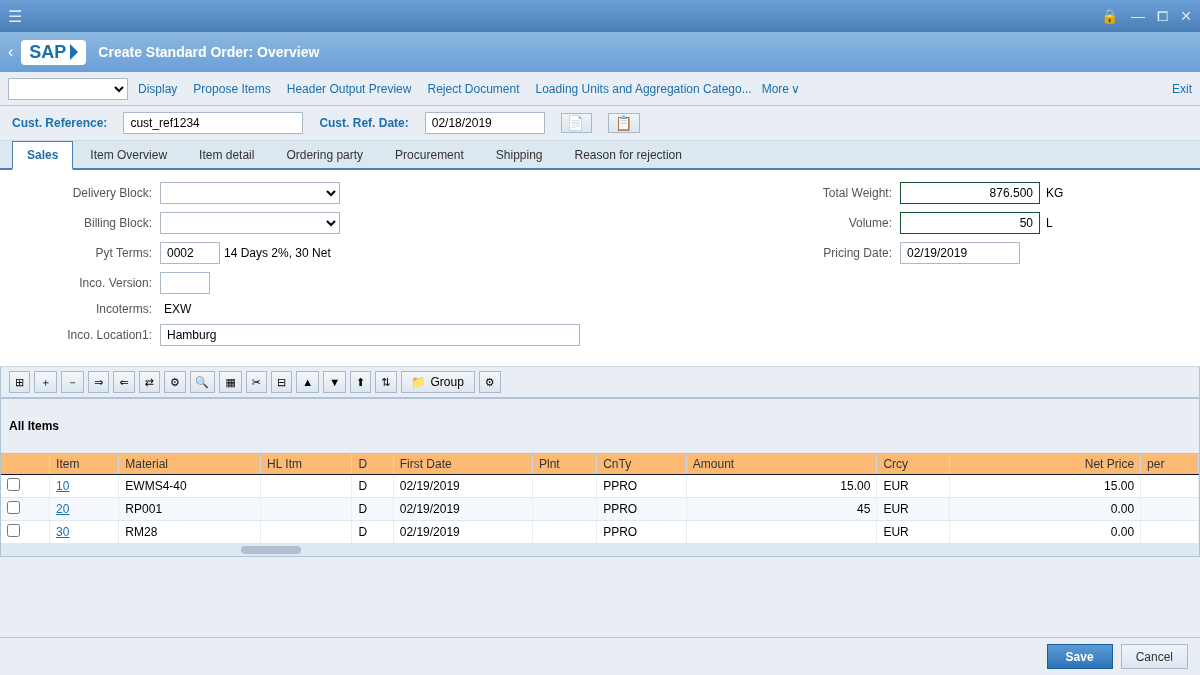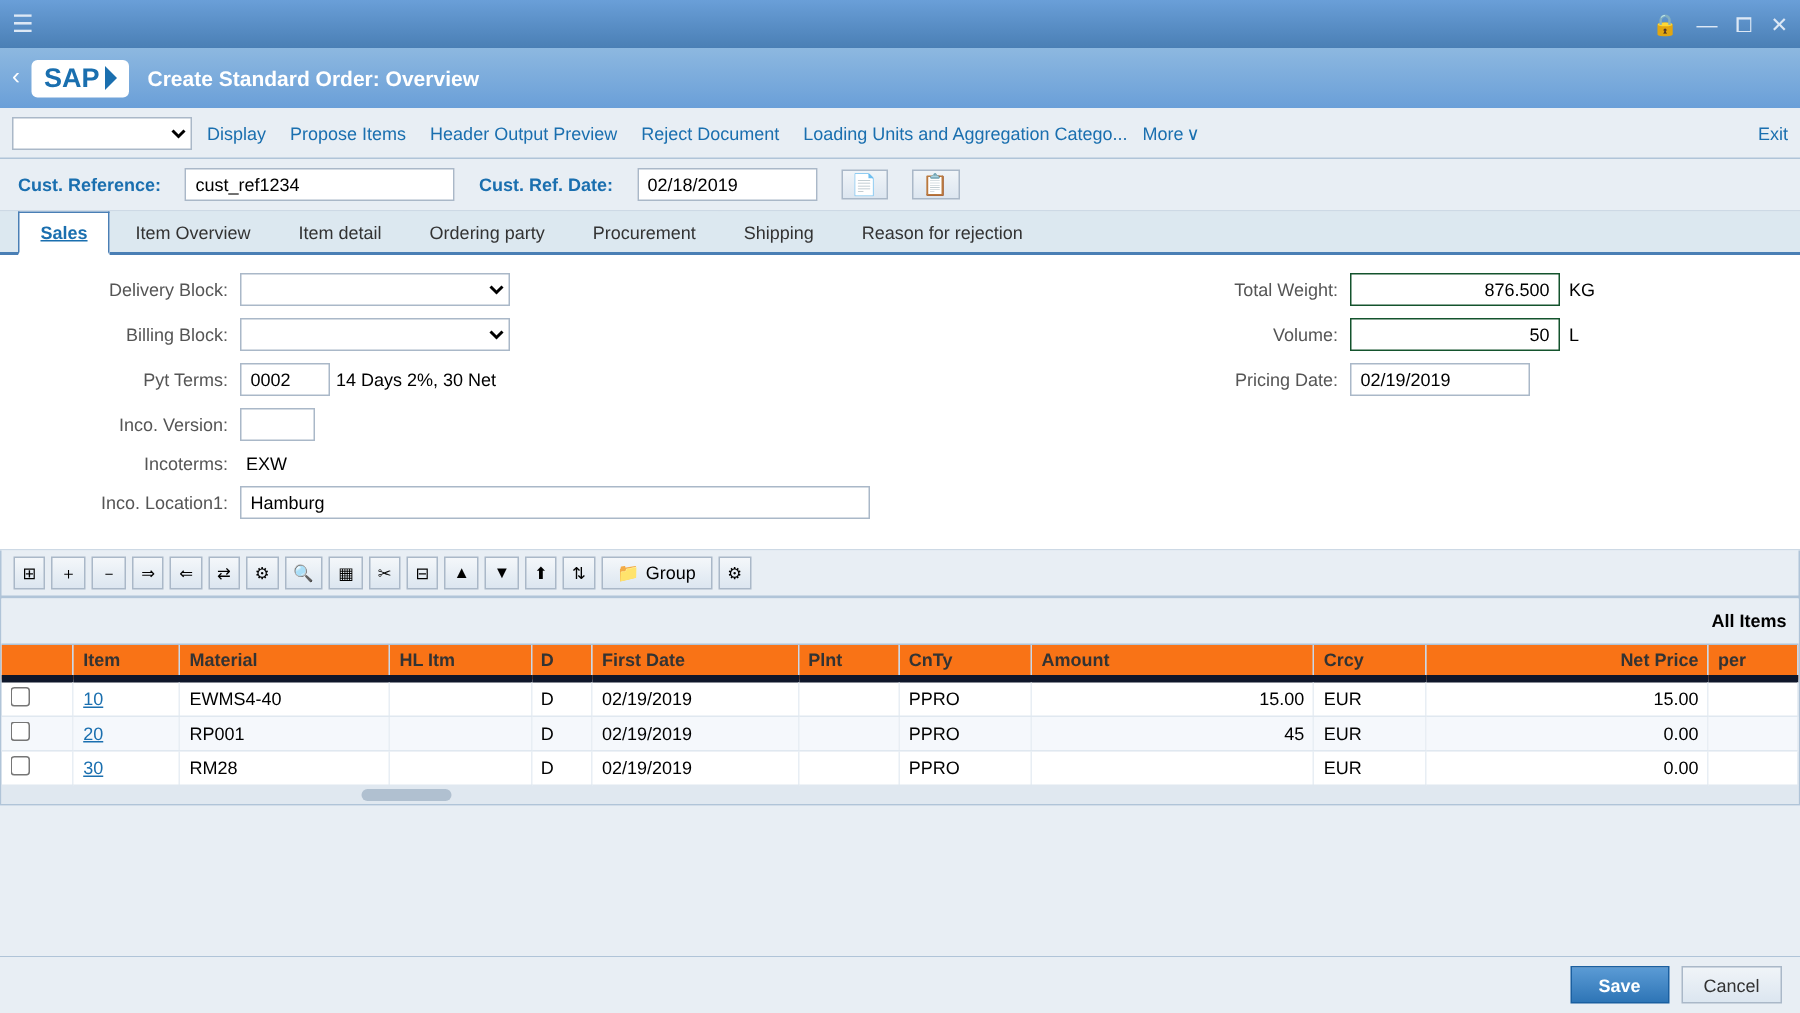--- a/index.html
+++ b/index.html
@@ -144,21 +144,20 @@
       color: #333;
       background: #dce8f0;
     }
     .tab.active {
       background: white;
       border-color: #4a7fb5 #4a7fb5 white;
       color: #1a6faf;
       font-weight: bold;
       border-bottom: 2px solid white;
       margin-bottom: -2px;
-      text-decoration: underline;
     }
 
     
     .main-content {
       background: white;
       padding: 12px 20px;
       border-bottom: 1px solid #cdd9e5;
     }
     .form-row {
       display: flex;
@@ -246,40 +245,39 @@
     }
 
     
     .items-section {
       background: white;
       border: 1px solid #b0c4d8;
       margin: 0;
     }
     .items-header {
       background: #e8eef4;
-      padding: 8px 8px;
+      padding: 20px 8px;
       font-size: 12px;
       font-weight: bold;
       border-bottom: 1px solid #b0c4d8;
-      text-align: right;
     }
 
     
     .items-table {
       width: 100%;
       border-collapse: collapse;
       font-size: 12px;
     }
     .items-table th {
-      background: #f97316;
-      border-bottom: 5px solid #0f172a;
+      background: #fdba74;
+      border-bottom: 1px solid #0f172a;
       border-right: 1px solid #c8d8ea;
       padding: 3px 6px;
       text-align: left;
-      font-weight: bold;
+      font-weight: normal;
       color: #333;
       white-space: nowrap;
     }
     .items-table td {
       border-bottom: 1px solid #e0e8f0;
       border-right: 1px solid #e8eef4;
       padding: 3px 6px;
       white-space: nowrap;
     }
     .items-table tr:nth-child(even) td { background: #f5f8fc; }

